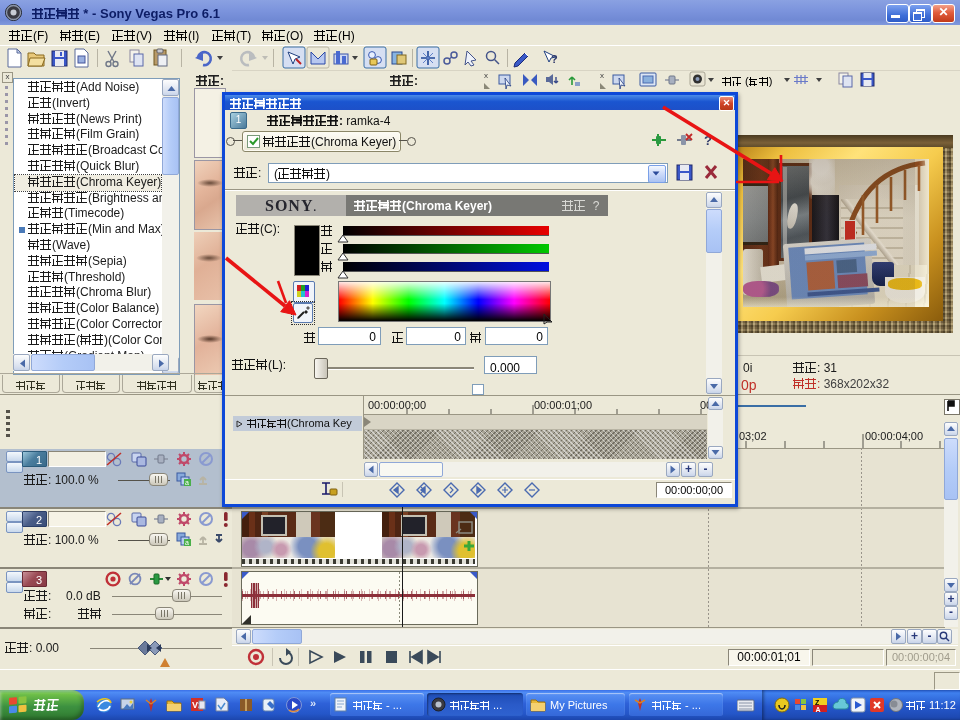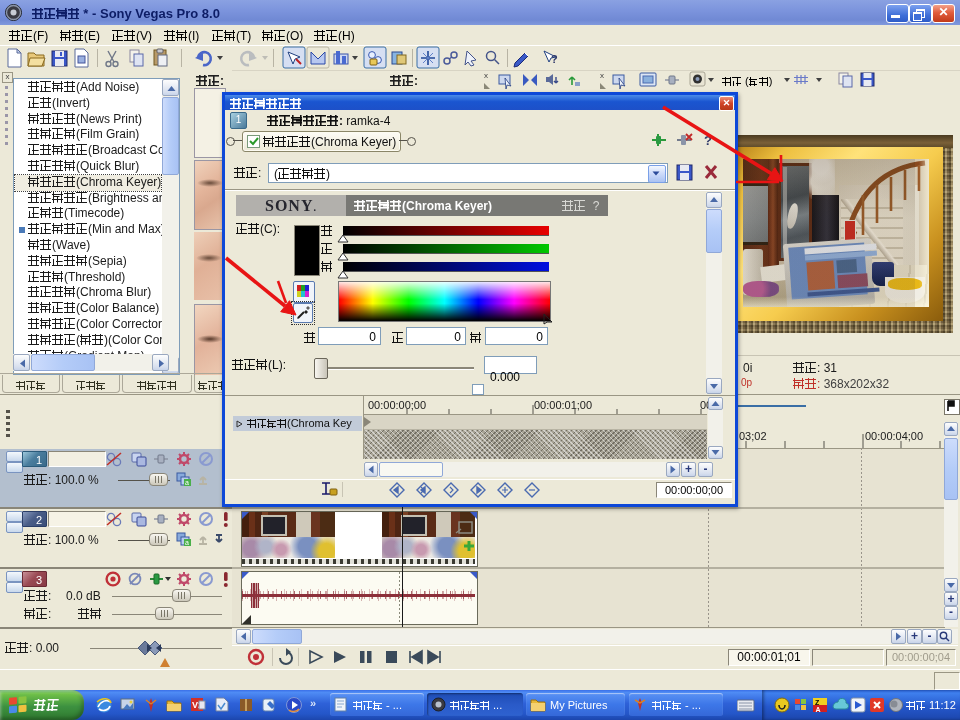--- a/index.html
+++ b/index.html
@@ -58,21 +58,21 @@
 <div class="abs" id="titlebar" style="left:0;top:0;width:960px;height:25px;
  background:linear-gradient(180deg,#8aa1e2 0%,#7b93dc 45%,#7089d4 80%,#8099dd 100%)">
 
  <svg class="abs" style="left:5px;top:4px" width="17" height="17" viewBox="0 0 17 17">
    <circle cx="8.5" cy="8.5" r="8" fill="#3a3a42" stroke="#20242c"></circle>
    <circle cx="8.5" cy="8.5" r="7" fill="none" stroke="#8a94a8" stroke-width="1.4"></circle>
    <circle cx="8.5" cy="8.5" r="3" fill="#c8ccd4"></circle>
  </svg>
  <div class="abs kbold" style="left:32px;top:6px;color:#0d1d66;font-weight:bold">
   <i class="k"></i><i class="k2"></i><i class="k3"></i><i class="k"></i>
-  <span style="font-size:13px"> * - Sony Vegas Pro 8.0</span>
+  <span style="font-size:13px"> * - Sony Vegas Pro 6.1</span>
  </div>
 
  <div class="abs" style="left:886px;top:4px;width:21px;height:17px;border-radius:3px;
   background:linear-gradient(180deg,#7da1ef,#3f6fd8 60%,#2e5cc8);border:1px solid #fff">
   <div class="abs" style="left:4px;top:10px;width:9px;height:3px;background:#fff"></div>
     </div>
  <div class="abs" style="left:909px;top:4px;width:21px;height:17px;border-radius:3px;
   background:linear-gradient(180deg,#7da1ef,#3f6fd8 60%,#2e5cc8);border:1px solid #fff">
   <div class="abs" style="left:6px;top:4px;width:7px;height:6px;border:1px solid #fff;border-top-width:2px"></div>
   <div class="abs" style="left:3px;top:7px;width:7px;height:6px;border:1px solid #fff;border-top-width:2px;background:#3f6fd8"></div>
@@ -418,21 +418,21 @@
     <div class="abs" style="left:145px;top:119px;width:34px;height:12px;background:#e8b818;border-radius:40%"></div>
     <div class="abs" style="left:0;bottom:0;width:186px;height:10px;background:linear-gradient(0deg,rgba(255,250,225,.75),rgba(255,250,225,0))"></div>
     <div class="abs" style="right:0;top:0;width:10px;height:148px;background:linear-gradient(270deg,rgba(255,250,225,.6),rgba(255,250,225,0))"></div>
 
     <div class="abs" style="left:0;top:0;width:172px;height:148px;background:linear-gradient(180deg,rgba(70,50,20,.22),rgba(60,45,20,.06) 40%),linear-gradient(0deg,rgba(120,90,50,.08),rgba(120,90,50,.08))"></div>
   </div>
  </div>
 
  <div class="abs" style="left:0;top:285px;width:225px;height:1px;background:#c8c4b4"></div>
  <div class="abs" style="left:8px;top:291px;font-size:12px;color:#1a1a1a">0i</div>
- <div class="abs" style="left:6px;top:307px;font-size:10px;color:#c03028">0p</div>
+ <div class="abs" style="left:6px;top:307px;font-size:14px;color:#c03028">0p</div>
  <div class="abs" style="left:58px;top:291px;color:#1a1a1a"><i class="k"></i><i class="k2"></i>: 31</div>
  <div class="abs" style="left:58px;top:307px;color:#c03028"><i class="k3"></i><i class="k"></i>: <span style="color:#404040">368x202x32</span></div>
 </div>
 
 <div class="abs" id="timeline" style="left:0;top:394px;width:960px;height:296px;background:#ece9d8;overflow:hidden">
  <div class="abs" style="left:0;top:0;width:960px;height:1px;background:#9a9684"></div>
 
  <div class="abs" style="left:232px;top:26px;width:713px;height:28px;background:#ece9d8;border-bottom:1px solid #9a9684"></div>
  <div class="abs" style="left:232px;top:55px;width:713px;height:178px;background:#e7e3d2"></div>
 
@@ -794,21 +794,21 @@
  <div class="abs" style="left:82px;top:239px;color:#101010"><i class="k"></i></div>
  <div class="abs" style="left:96px;top:235px;width:63px;height:18px;background:#fff;border:1px solid #7f9db9;box-sizing:border-box;text-align:right;padding:2px 4px 0 0;font-size:12px">0</div>
  <div class="abs" style="left:170px;top:239px;color:#101010"><i class="k2"></i></div>
  <div class="abs" style="left:184px;top:235px;width:60px;height:18px;background:#fff;border:1px solid #7f9db9;box-sizing:border-box;text-align:right;padding:2px 4px 0 0;font-size:12px">0</div>
  <div class="abs" style="left:248px;top:239px;color:#101010"><i class="k3"></i></div>
  <div class="abs" style="left:263px;top:235px;width:63px;height:18px;background:#fff;border:1px solid #7f9db9;box-sizing:border-box;text-align:right;padding:2px 4px 0 0;font-size:12px">0</div>
 
  <div class="abs" style="left:10px;top:266px;color:#101010"><i class="k"></i><i class="k2"></i><i class="k3"></i>(L):</div>
  <div class="abs" style="left:94px;top:275px;width:158px;height:2px;background:#8a8678;border-bottom:1px solid #fff"></div>
  <div class="abs" style="left:92px;top:266px;width:12px;height:19px;background:linear-gradient(90deg,#f8f6f0,#c8c4b8);border:1px solid #6a665a;border-radius:2px"></div>
- <div class="abs" style="left:262px;top:264px;width:53px;height:18px;background:#fff;border:1px solid #7f9db9;box-sizing:border-box;padding:13px 0 0 5px;font-size:12px">0.000</div>
+ <div class="abs" style="left:262px;top:264px;width:53px;height:18px;background:#fff;border:1px solid #7f9db9;box-sizing:border-box;padding:4px 0 0 5px;font-size:12px">0.000</div>
  <div class="abs" style="left:250px;top:292px;width:10px;height:9px;background:#fff;border:1px solid #7f9db9"></div>
 
  <div class="abs" style="left:484px;top:100px;width:16px;height:202px;background:#f2f1ea">
   <div class="abs sb-btn" style="left:0;top:0;width:16px;height:16px"><svg width="14" height="14">
           <path d="M7 4l-4 5h8z" fill="#4a6aa8"></path>
         </svg></div>
   <div class="abs sb-thumb h" style="left:0;top:17px;width:16px;height:44px"></div>
   <div class="abs sb-btn" style="left:0;top:186px;width:16px;height:16px"><svg width="14" height="14">
           <path d="M7 10L3 5h8z" fill="#4a6aa8"></path>
         </svg></div>

